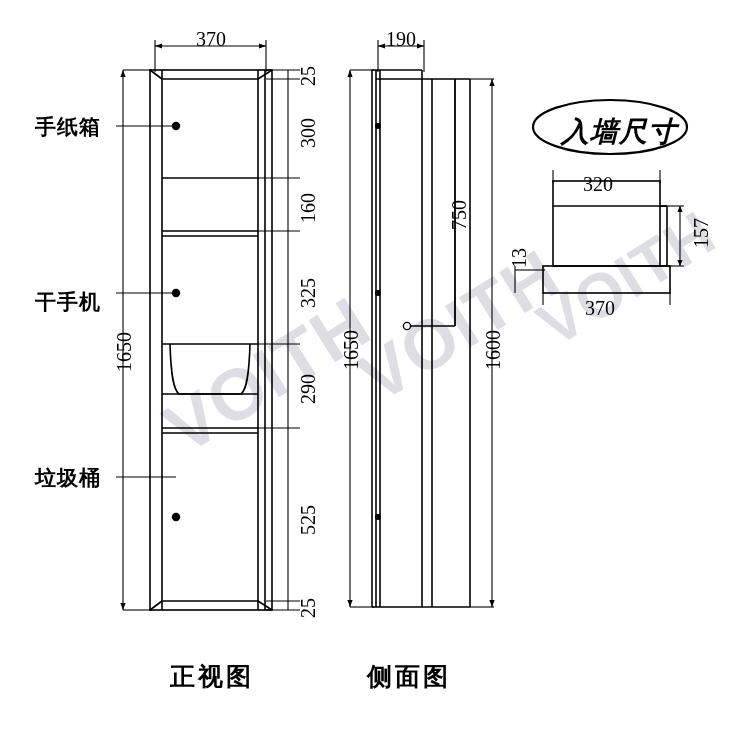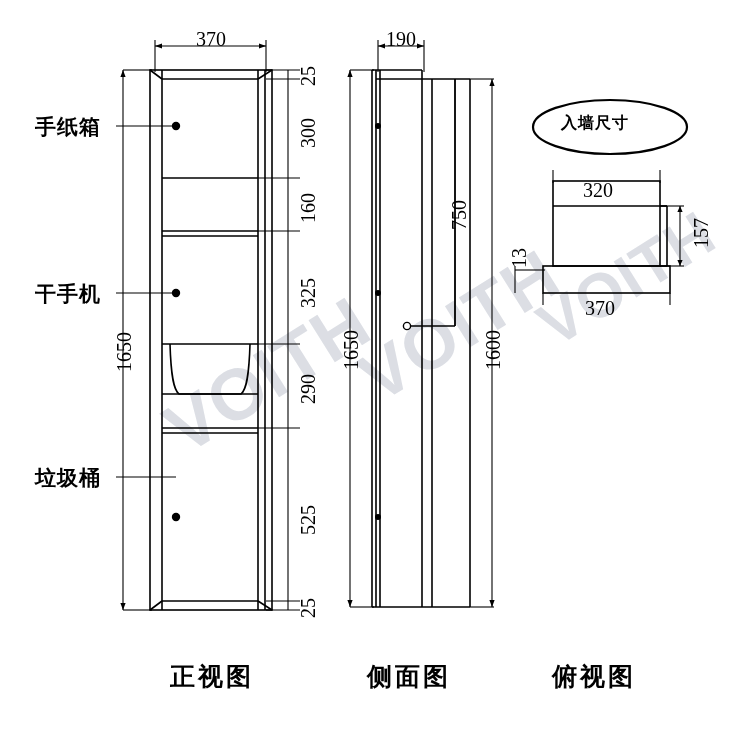--- a/index.html
+++ b/index.html
@@ -24,21 +24,21 @@
   .wm1{left:150px;top:400px;font-size:72px;transform:rotate(-32deg);}
   .wm2{left:345px;top:350px;font-size:70px;transform:rotate(-32deg);}
   .wm3{left:525px;top:300px;font-size:62px;transform:rotate(-32deg);}
   svg.draw{position:absolute;left:0;top:0;z-index:2;}
   .txt{position:absolute;z-index:3;white-space:nowrap;}
   .cjk{font-family:"DejaVu Sans","Liberation Sans",sans-serif;font-weight:bold;}
   .part-label{font-size:21px;letter-spacing:1px;}
   .caption{font-size:25px;letter-spacing:3px;}
   .dim{font-family:"Liberation Serif","DejaVu Serif",serif;font-size:20px;}
   .dimv{transform:rotate(-90deg);transform-origin:left top;}
-  .ellipse-label{font-size:16px;letter-spacing:1px;}
+  .ellipse-label{font-size:28px;letter-spacing:1px;font-style:italic;}
 </style>
 </head>
 <body>
 
 <div id="sheet">
 
   <div class="wm wm1">VOITH</div>
   <div class="wm wm2">VOITH</div>
   <div class="wm wm3">VOITH</div>
 
@@ -202,43 +202,42 @@
       <g stroke-width="1.1">
         <line x1="543" y1="293" x2="543" y2="305"></line>
         <line x1="670" y1="293" x2="670" y2="305"></line>
       </g>
 
       <ellipse cx="610" cy="127" rx="77" ry="27" fill="#fff" stroke="#000" stroke-width="2.2"></ellipse>
     </g>
   </svg>
 
   <div class="txt cjk part-label" style="left:35px;top:113px;">手纸箱</div>
-  <div class="txt cjk part-label" style="left:35px;top:280px;">干手机</div>
+  <div class="txt cjk part-label" style="left:35px;top:288px;">干手机</div>
   <div class="txt cjk part-label" style="left:35px;top:464px;font-family:Liberation Mono, monospace;">垃圾桶</div>
 
   <div class="txt dim" style="left:196px;top:28px;">370</div>
 
   <div class="txt dim dimv" style="left:113px;top:372px;">1650</div>
 
   <div class="txt dim dimv" style="left:297px;top:86px;">25</div>
   <div class="txt dim dimv" style="left:297px;top:148px;">300</div>
   <div class="txt dim dimv" style="left:297px;top:223px;">160</div>
   <div class="txt dim dimv" style="left:297px;top:308px;">325</div>
   <div class="txt dim dimv" style="left:297px;top:404px;">290</div>
   <div class="txt dim dimv" style="left:297px;top:535px;">525</div>
   <div class="txt dim dimv" style="left:297px;top:618px;">25</div>
 
   <div class="txt dim" style="left:386px;top:28px;">190</div>
   <div class="txt dim dimv" style="left:340px;top:370px;">1650</div>
   <div class="txt dim dimv" style="left:482px;top:370px;">1600</div>
   <div class="txt dim dimv" style="left:448px;top:230px;">750</div>
 
   <div class="txt cjk ellipse-label" style="left:561px;top:113px;">入墙尺寸</div>
-  <div class="txt dim" style="left:583px;top:179px;font-family:Liberation Serif, serif;">320</div>
+  <div class="txt dim" style="left:583px;top:173px;font-family:Liberation Serif, serif;">320</div>
   <div class="txt dim dimv" style="left:690px;top:248px;">157</div>
   <div class="txt dim dimv" style="left:508px;top:268px;">13</div>
   <div class="txt dim" style="left:585px;top:297px;">370</div>
 
   <div class="txt cjk caption" style="left:367px;top:660px;">侧面图</div>
   <div class="txt cjk caption" style="left:170px;top:660px;">正视图</div>
-  <div class="txt cjk caption" style="left:552px;top:660px;">俯视图</div>
 
 </div>
 
 </body></html>

